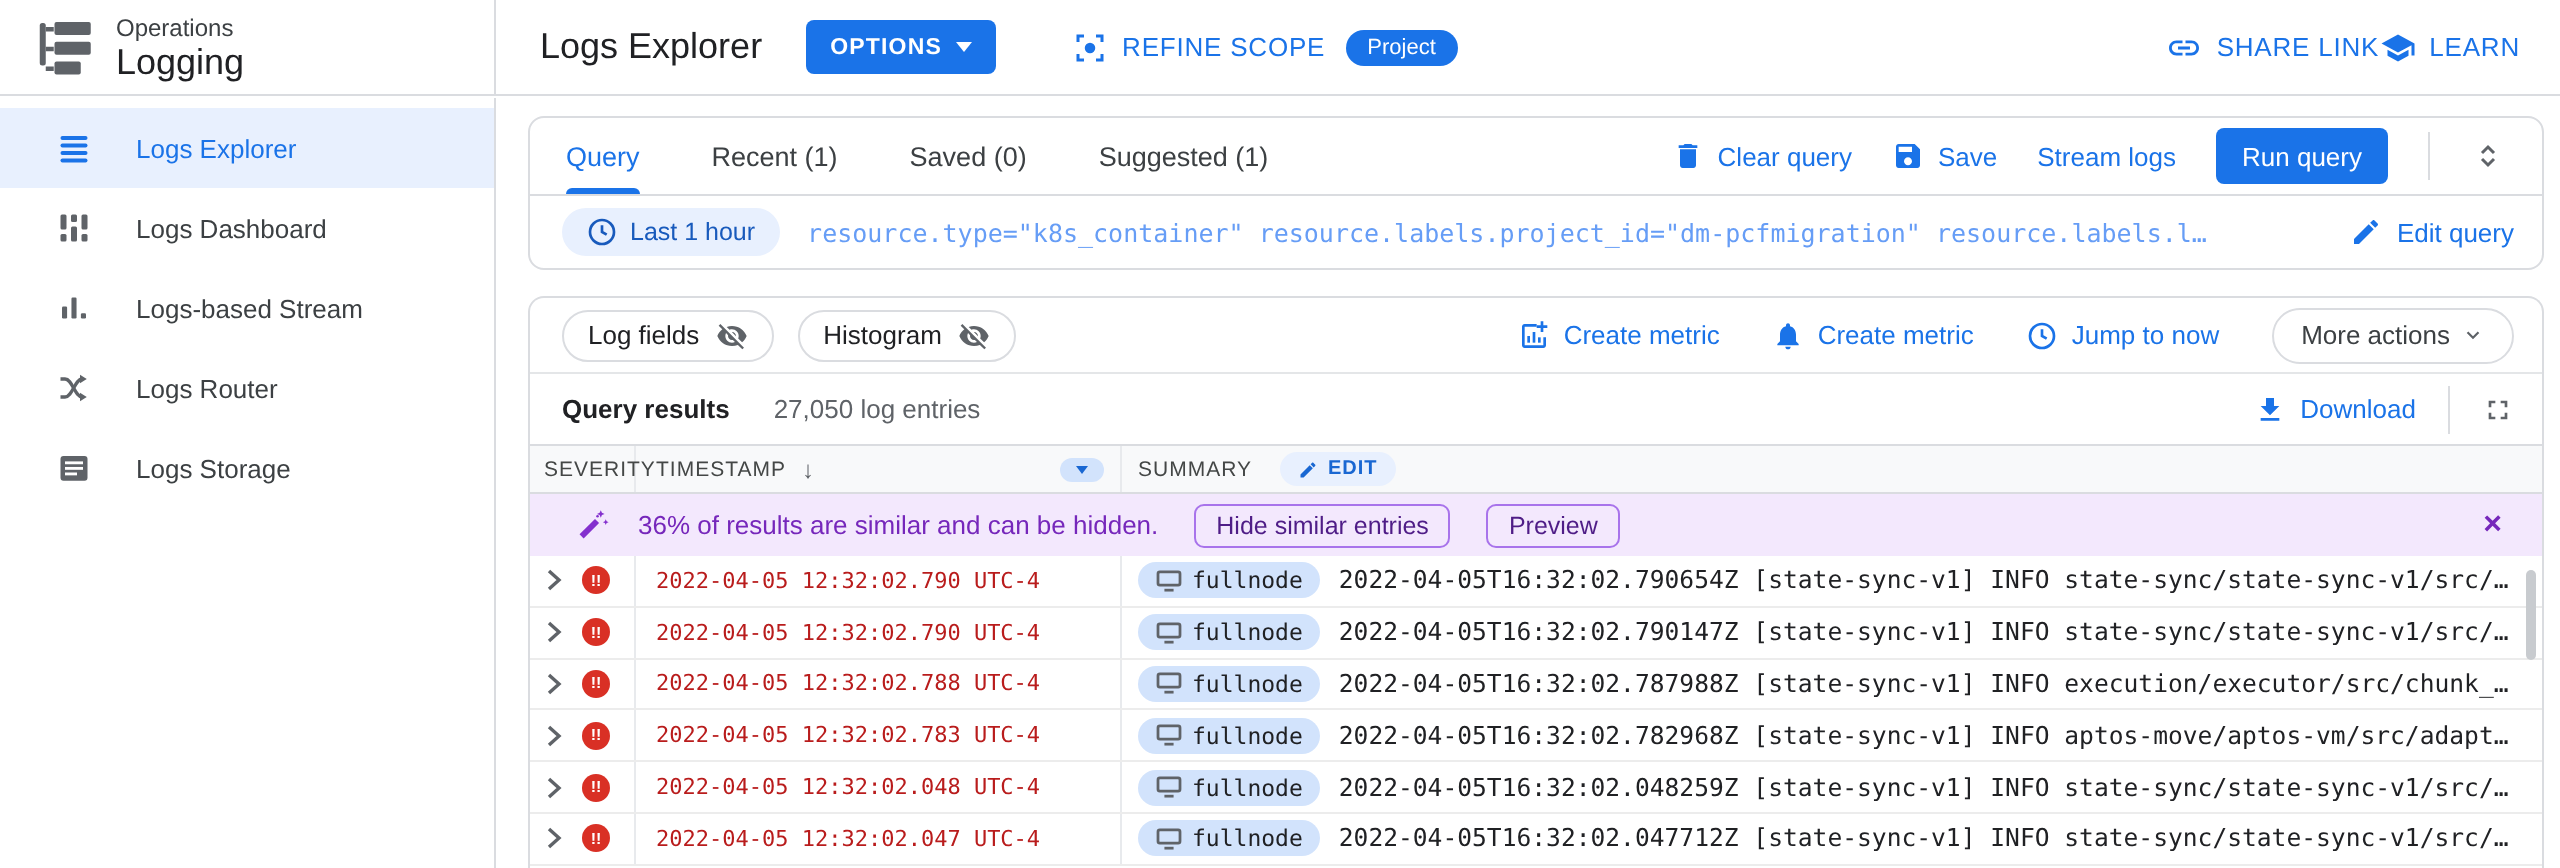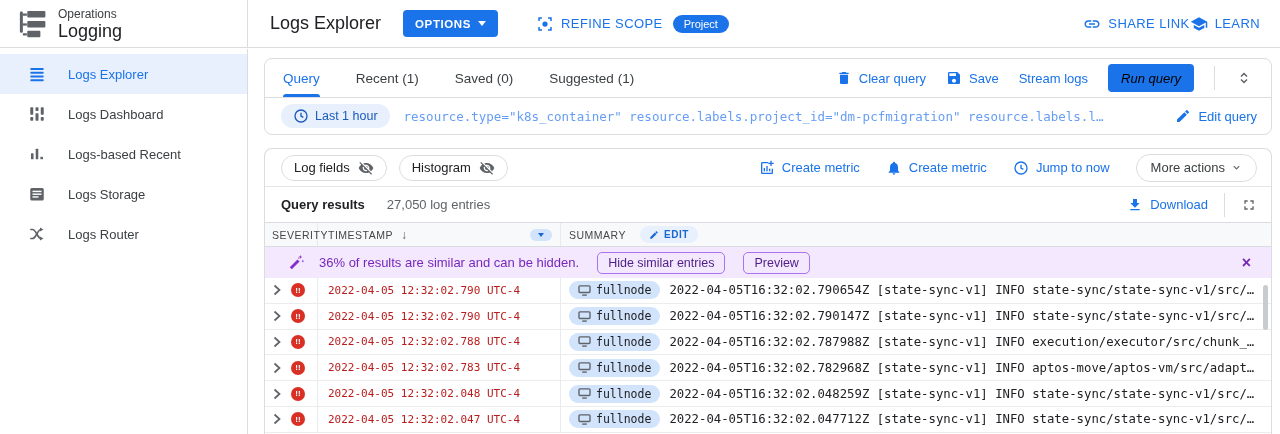--- a/index.html
+++ b/index.html
@@ -42,22 +42,22 @@
   .main { position:absolute; top:49px; left:248px; right:0; bottom:0; padding:9px 8px 0 16px; }
 
   .qb-card { border:1px solid #dadce0; border-radius:8px; background:#fff; }
   .qb-tabs { height:38px; display:flex; align-items:center; padding:0 18px; }
   .tab { position:relative; height:38px; display:flex; align-items:center;
     font-size:13.5px; font-weight:500; color:#3c4043; margin-right:36px; cursor:pointer; }
   .tab.active { color:#1a73e8; }
   .tab.active::after { content:""; position:absolute; left:0; right:0; bottom:0;
     height:3px; background:#1a73e8; border-radius:3px 3px 0 0; }
   .qb-actions { margin-left:auto; display:flex; align-items:center; gap:20px; }
-  .run-btn { background:#1a73e8; color:#000000; border:none; border-radius:4px; height:28px;
-    padding:0 13px; font-family:inherit; font-size:13px; font-weight:500; cursor:pointer;font-style:italic; }
+  .run-btn { background:#1a73e8; color:#ffffff; border:none; border-radius:4px; height:28px;
+    padding:0 13px; font-family:inherit; font-size:13px; font-weight:500; cursor:pointer; }
   .vdiv { width:1px; height:24px; background:#dadce0; }
   .qb-query { height:37px; border-top:1px solid #dadce0; display:flex; align-items:center;
     padding:0 14px 0 16px; gap:14px; }
   .time-pill { display:inline-flex; align-items:center; gap:6px; background:#e8f0fe;
     color:#185abc; font-size:12.5px; font-weight:500; height:24px; padding:0 12px;
     border-radius:12px; white-space:nowrap; cursor:pointer; }
   .mono { font-family:"DejaVu Sans Mono", monospace; }
   .query-text { flex:1; font-size:12.5px; color:#669df6; white-space:nowrap; overflow:hidden; }
 
   .results-card { position:relative; margin-top:13px; height:287px; border:1px solid #dadce0;
@@ -184,39 +184,39 @@
           <rect x="17" y="16" width="4" height="5" rx="1"></rect>
       </svg>
       <span>Logs Dashboard</span>
     </div>
     <div class="side-item">
       <svg class="sicon" viewBox="0 0 24 24" fill="currentColor">
         <rect x="4" y="11" width="3.4" height="8" rx="0.8"></rect>
           <rect x="10.3" y="5" width="3.4" height="14" rx="0.8"></rect>
         <rect x="16.6" y="15.5" width="3.4" height="3.5" rx="0.8"></rect>
       </svg>
-      <span>Logs-based Recent</span>
+      <span>Logs-based Stream</span>
+    </div>
+    <div class="side-item">
+      <svg class="sicon" viewBox="0 0 24 24" fill="none" stroke="currentColor" stroke-width="2.2">
+        <path d="M3 6h3c5 0 6.5 12 11.5 12"></path>
+          <path d="M3 18h3c5 0 6.5-12 11.5-12"></path>
+        <path d="M16 3.2 20.5 6 16 8.8z" fill="currentColor" stroke="none"></path>
+        <path d="M16 15.2 20.5 18 16 20.8z" fill="currentColor" stroke="none"></path>
+      </svg>
+      <span>Logs Router</span>
     </div>
     <div class="side-item">
       <svg class="sicon" viewBox="0 0 24 24">
         <rect x="3" y="4" width="18" height="16.5" rx="2" fill="currentColor"></rect>
         <rect x="6" y="7.6" width="12" height="1.9" fill="#fff"></rect>
         <rect x="6" y="11.3" width="12" height="1.9" fill="#fff"></rect>
         <rect x="6" y="15" width="8" height="1.9" fill="#fff"></rect>
       </svg>
       <span>Logs Storage</span>
-    </div>
-    <div class="side-item">
-      <svg class="sicon" viewBox="0 0 24 24" fill="none" stroke="currentColor" stroke-width="2.2">
-        <path d="M3 6h3c5 0 6.5 12 11.5 12"></path>
-          <path d="M3 18h3c5 0 6.5-12 11.5-12"></path>
-        <path d="M16 3.2 20.5 6 16 8.8z" fill="currentColor" stroke="none"></path>
-        <path d="M16 15.2 20.5 18 16 20.8z" fill="currentColor" stroke="none"></path>
-      </svg>
-      <span>Logs Router</span>
     </div>
   </div>
 
   <div class="main">
 
     <div class="qb-card">
       <div class="qb-tabs">
         <div class="tab active">
             <span>Query</span>
           </div>

